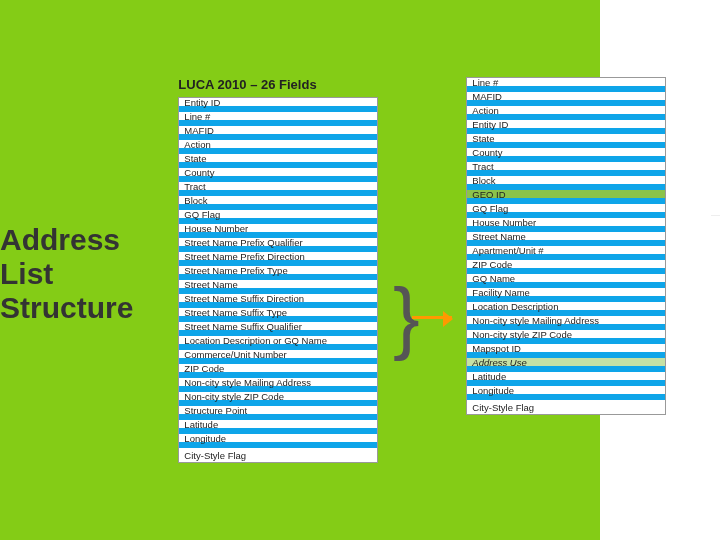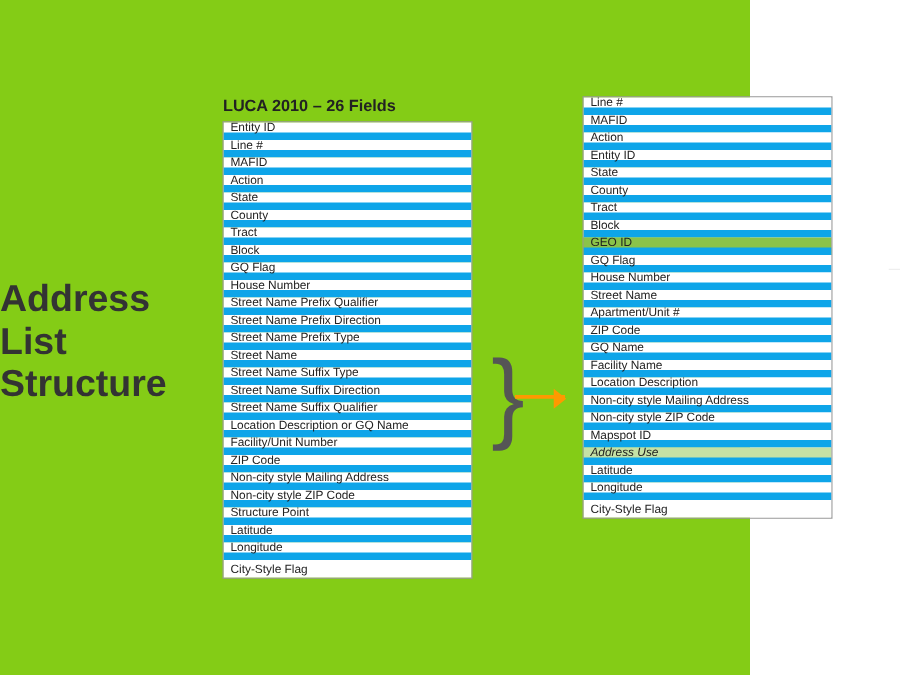--- a/index.html
+++ b/index.html
@@ -166,25 +166,25 @@
           <div class="field-item">State</div>
           <div class="field-item">County</div>
           <div class="field-item">Tract</div>
           <div class="field-item">Block</div>
           <div class="field-item">GQ Flag</div>
           <div class="field-item">House Number</div>
           <div class="field-item">Street Name Prefix Qualifier</div>
           <div class="field-item">Street Name Prefix Direction</div>
           <div class="field-item">Street Name Prefix Type</div>
           <div class="field-item">Street Name</div>
+          <div class="field-item">Street Name Suffix Direction</div>
           <div class="field-item">Street Name Suffix Type</div>
-          <div class="field-item">Street Name Suffix Direction</div>
           <div class="field-item">Street Name Suffix Qualifier</div>
           <div class="field-item">Location Description or GQ Name</div>
-          <div class="field-item">Facility/Unit Number</div>
+          <div class="field-item">Commerce/Unit Number</div>
           <div class="field-item">ZIP Code</div>
           <div class="field-item">Non-city style Mailing Address</div>
           <div class="field-item">Non-city style ZIP Code</div>
           <div class="field-item">Structure Point</div>
           <div class="field-item">Latitude</div>
           <div class="field-item">Longitude</div>
           <div class="field-item">City-Style Flag</div>
         </div>
     </div>
 

